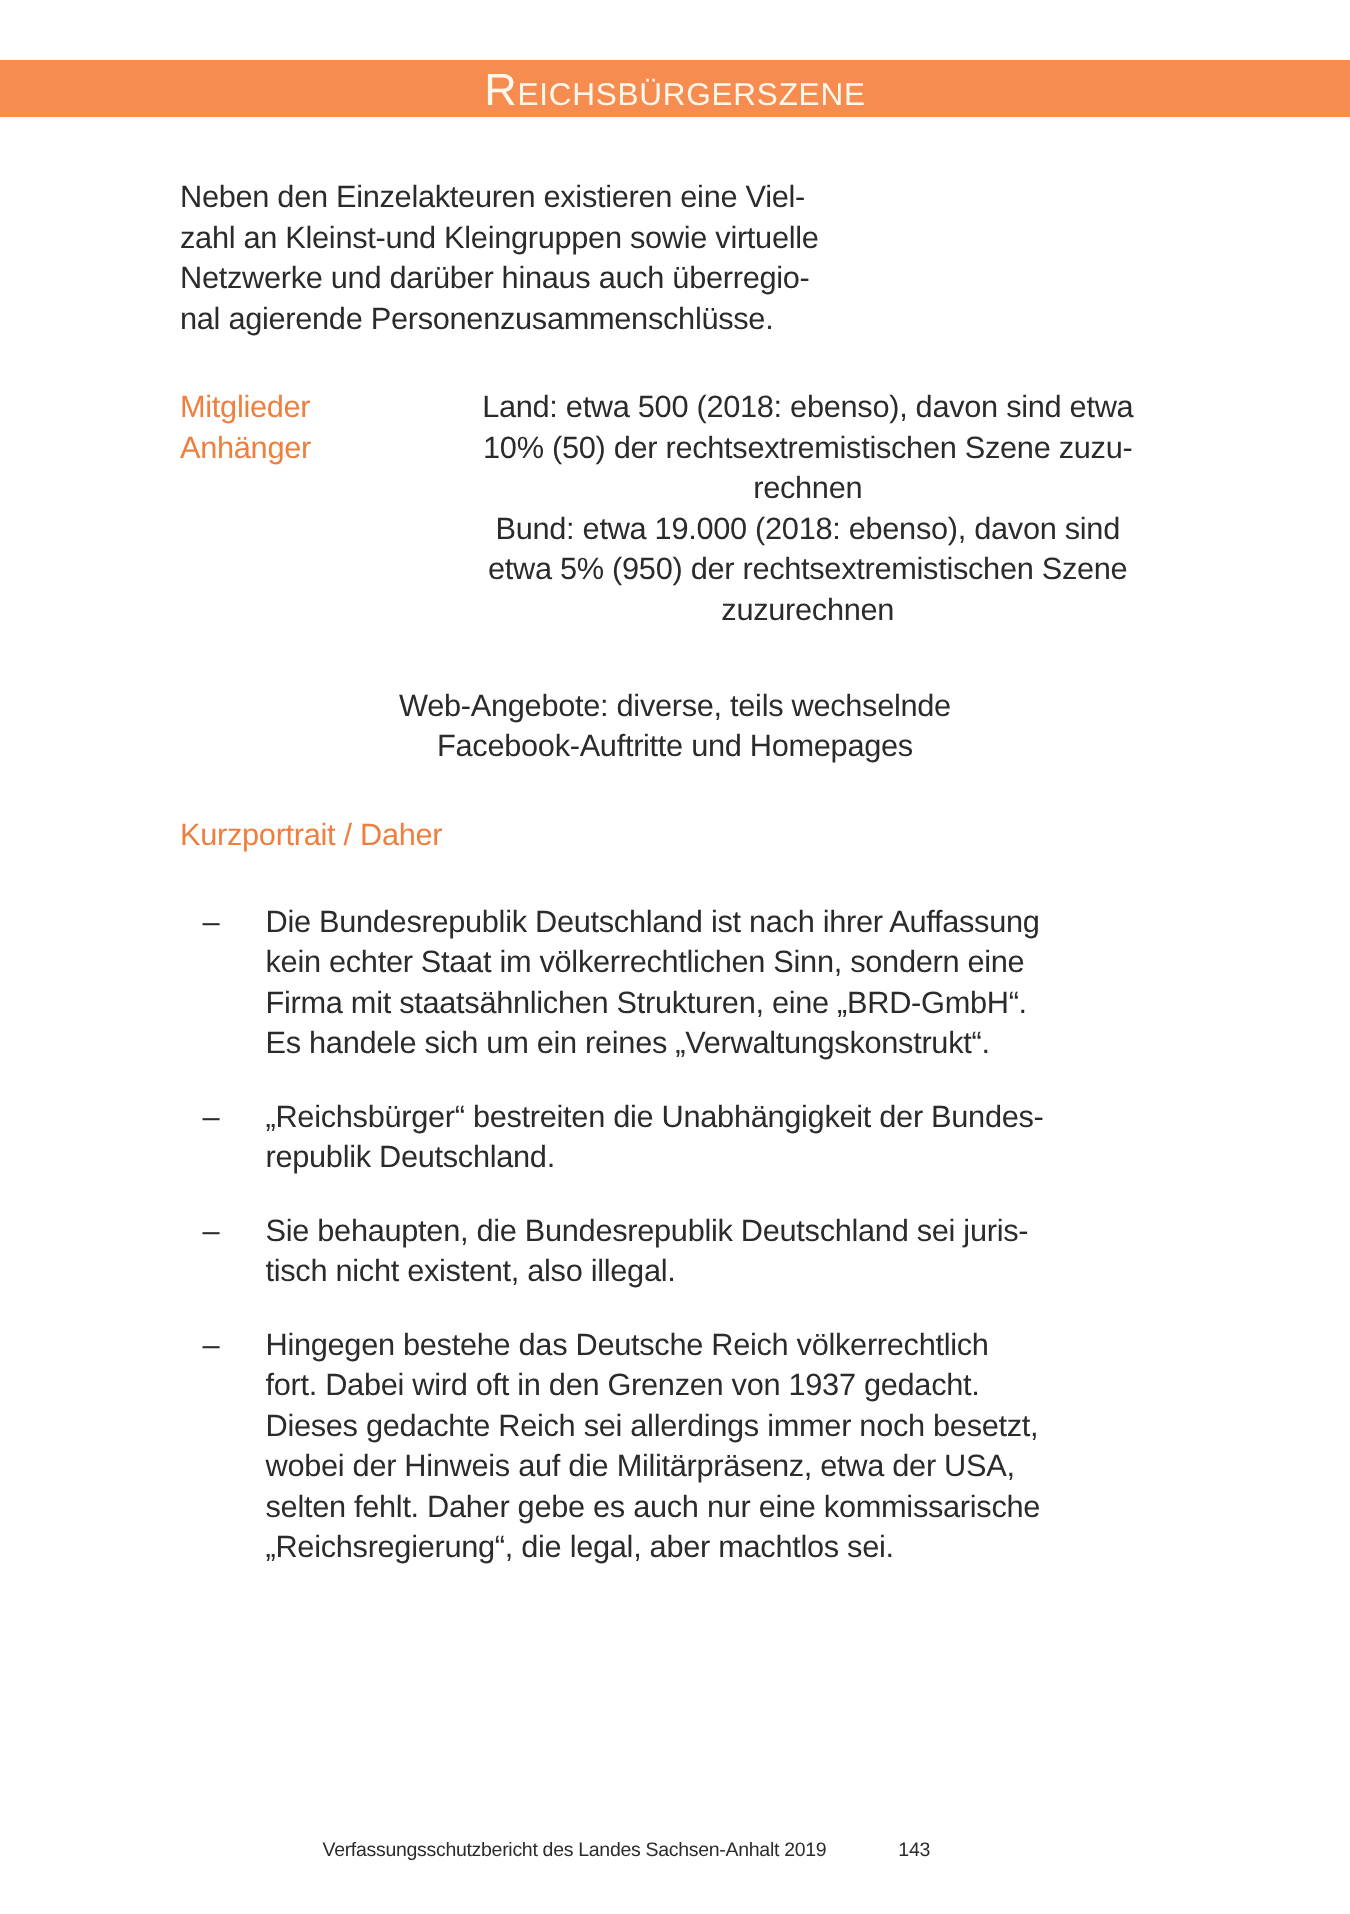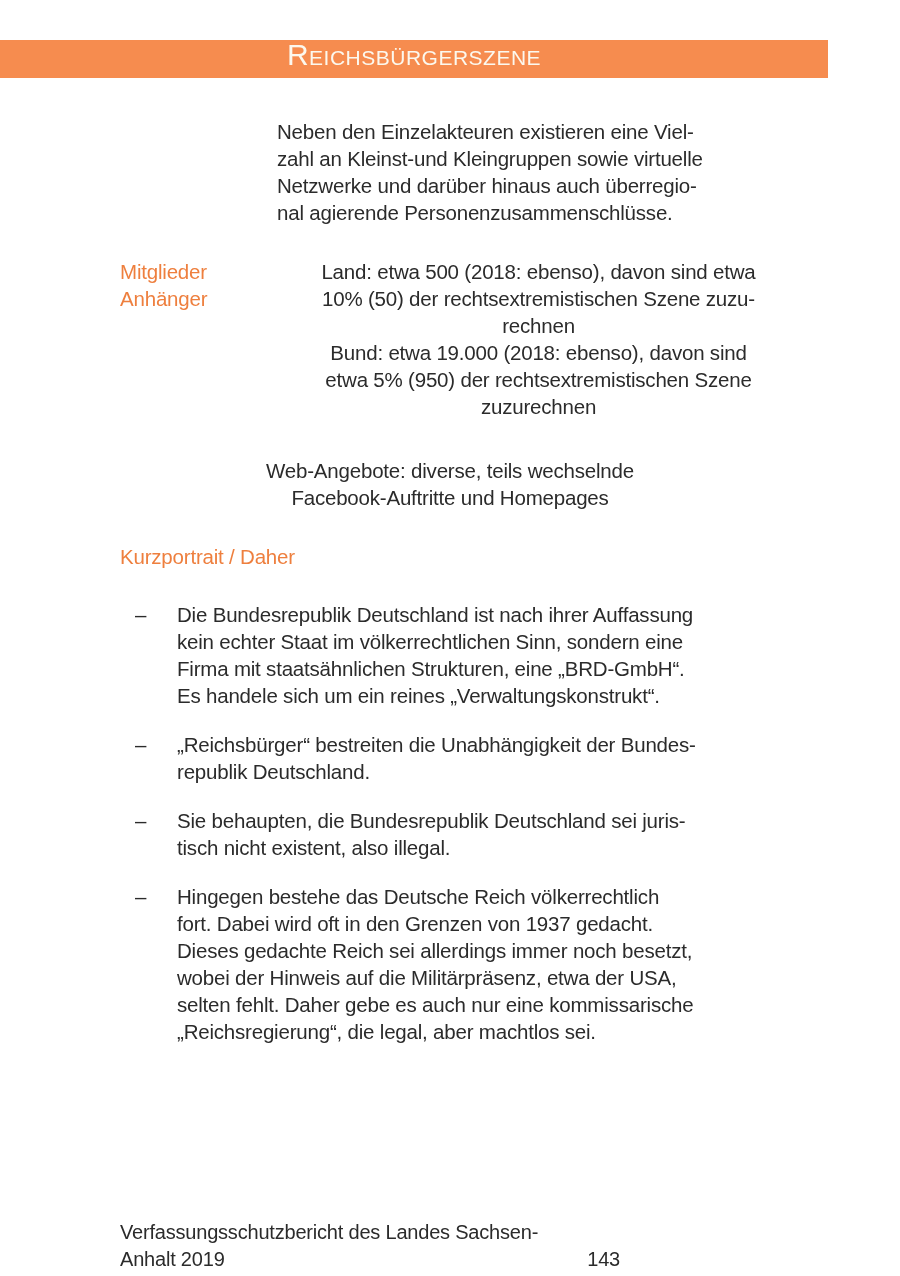--- a/index.html
+++ b/index.html
@@ -10,25 +10,25 @@
     background: #ffffff;
     font-family: "Liberation Sans", sans-serif;
     color: #2b2b2b;
     overflow: hidden;
   }
   
   .header-bar {
     position: absolute;
     top: 40px;
     left: 0;
-    width: 828px;
+    width: 900px;
     height: 38px;
     background: #F68C4F;
     display: flex;
-    align-items: flex-start;
+    align-items: flex-end;
     justify-content: center;
   }
   .header-title {
     font-variant-caps: small-caps;
     font-size: 30px;
     line-height: 1;
     letter-spacing: 0.5px;
     color: #FCF8EE;
     font-weight: 400;
     padding-bottom: 2px;
@@ -41,21 +41,20 @@
     width: 660px;
   }
   .pre { white-space: pre-line; }
   .body-text {
     font-size: 20.5px;
     line-height: 27px;
     letter-spacing: -0.2px;
   }
   .intro-para {
     margin-top: 40px;
-    margin-left: 157px;
   }
   .def-row { display: flex; }
   .def-row-1 { margin-top: 32px; gap: 20px; }
   .def-row-2 { margin-top: 37px; }
   .def-label {
     width: 157px;
     flex: 0 0 157px;
     color: #EE7F3E;
   }
   .def-value { flex: 1 1 auto; text-align: center; }
@@ -77,23 +76,23 @@
   
   .footer {
     position: absolute;
     top: 1219px;
     left: 0;
     width: 740px;
     box-sizing: border-box;
     padding: 0 120px;
     display: flex;
     justify-content: flex-end;
-    align-items: flex-end;
+    align-items: flex-start;
     gap: 48px;
-    font-size: 20px;
+    font-size: 13px;
     line-height: 27px;
     letter-spacing: -0.2px;
     color: #2b2b2b;
   }
 </style>
 </head>
 <body>
 
 <div class="page">
 

